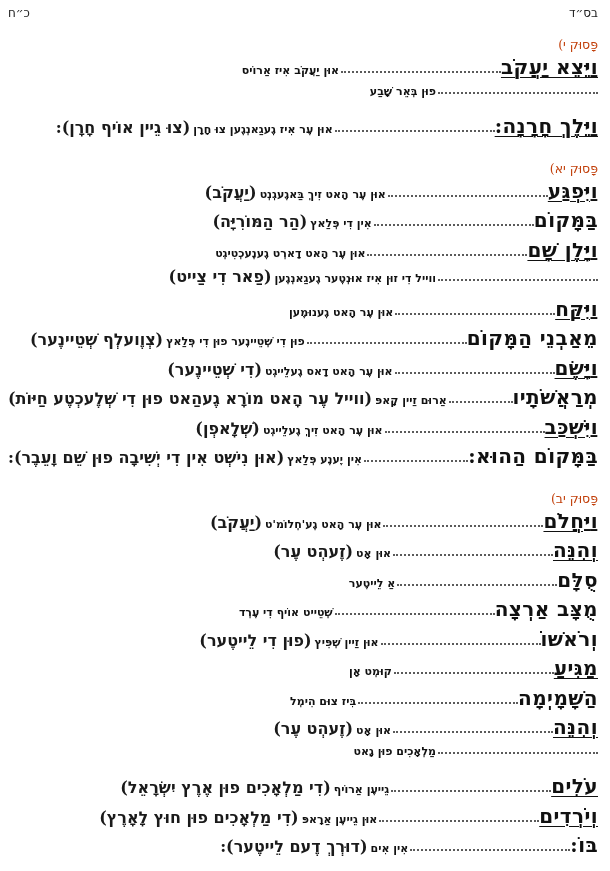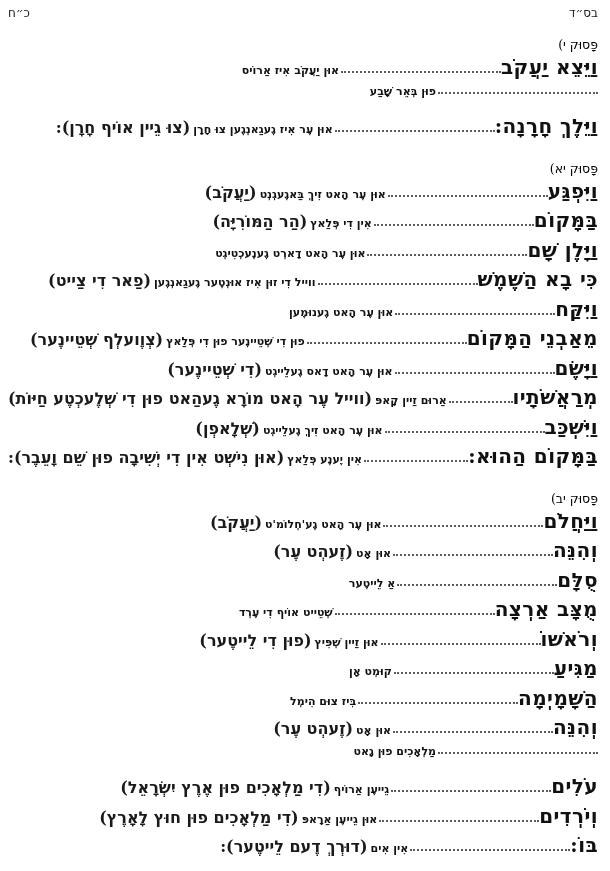--- a/index.html
+++ b/index.html
@@ -5,27 +5,27 @@
   html, body { margin: 0; padding: 0; }
   body {
     width: 610px; height: 871px;
     background: #ffffff; color: #111111;
     direction: rtl;
     font-family: "DejaVu Serif", "DejaVu Sans", serif;
     overflow: hidden;
   }
   .page { box-sizing: border-box; width: 100%; height: 100%; padding: 6px 12px 0 8px; }
   .top { display: flex; justify-content: space-between; font-size: 12px; color: #222; }
-  .sec-title { font-size: 12.5px; margin: 17px 0 3px 0; color: #000000; }
+  .sec-title { font-size: 12.5px; margin: 17px 0 3px 0; color: #c2410c; }
   .row { display: flex; align-items: baseline; height: 29.5px; }
   .lemma {
     font-size: 20px; font-weight: 700; white-space: nowrap;
     letter-spacing: 0.4px;
   }
-  .lemma.u { text-decoration-thickness: 1px; text-underline-offset: 3px; }
+  .lemma.u { text-decoration: underline; text-decoration-thickness: 1px; text-underline-offset: 3px; }
   .leader {
     flex: 1 1 120px; min-width: 18px; max-width: 160px;
     height: 0; border-bottom: 2px dotted #5a5a5a;
     transform: translateY(-1px);
   }
   .trans { font-size: 11px; font-weight: 700; white-space: nowrap; margin-inline-start: 2px; }
   .note { font-size: 16px; font-weight: 700; white-space: nowrap; margin-inline-start: 3px; color: #1a1a1a; }
 </style>
 </head>
 <body>
@@ -67,21 +67,20 @@
           <span class="leader"></span>
           <span class="trans">אִין דִי פְּלַאץ</span>
           <span class="note">(הַר הַמּוֹרִיָּה)</span>
         </div>
         <div class="row">
           <span class="lemma u">וַיָּלֶן שָׁם</span>
           <span class="leader"></span>
           <span class="trans">אוּן עֶר הָאט דָארְט גֶענֶעכְטִיגְט</span>
         </div>
         <div class="row">
-          <span class="lemma">כִּי בָא הַשֶּׁמֶשׁ</span>
           <span class="leader"></span>
           <span class="trans">ווייל דִי זוּן אִיז אוּנְטֶער גֶעגַאנְגֶען</span>
           <span class="note">(פַאר דִי צַייט)</span>
         </div>
         <div class="row">
           <span class="lemma u">וַיִּקַּח</span>
           <span class="leader"></span>
           <span class="trans">אוּן עֶר הָאט גֶענוּמֶען</span>
         </div>
         <div class="row">

